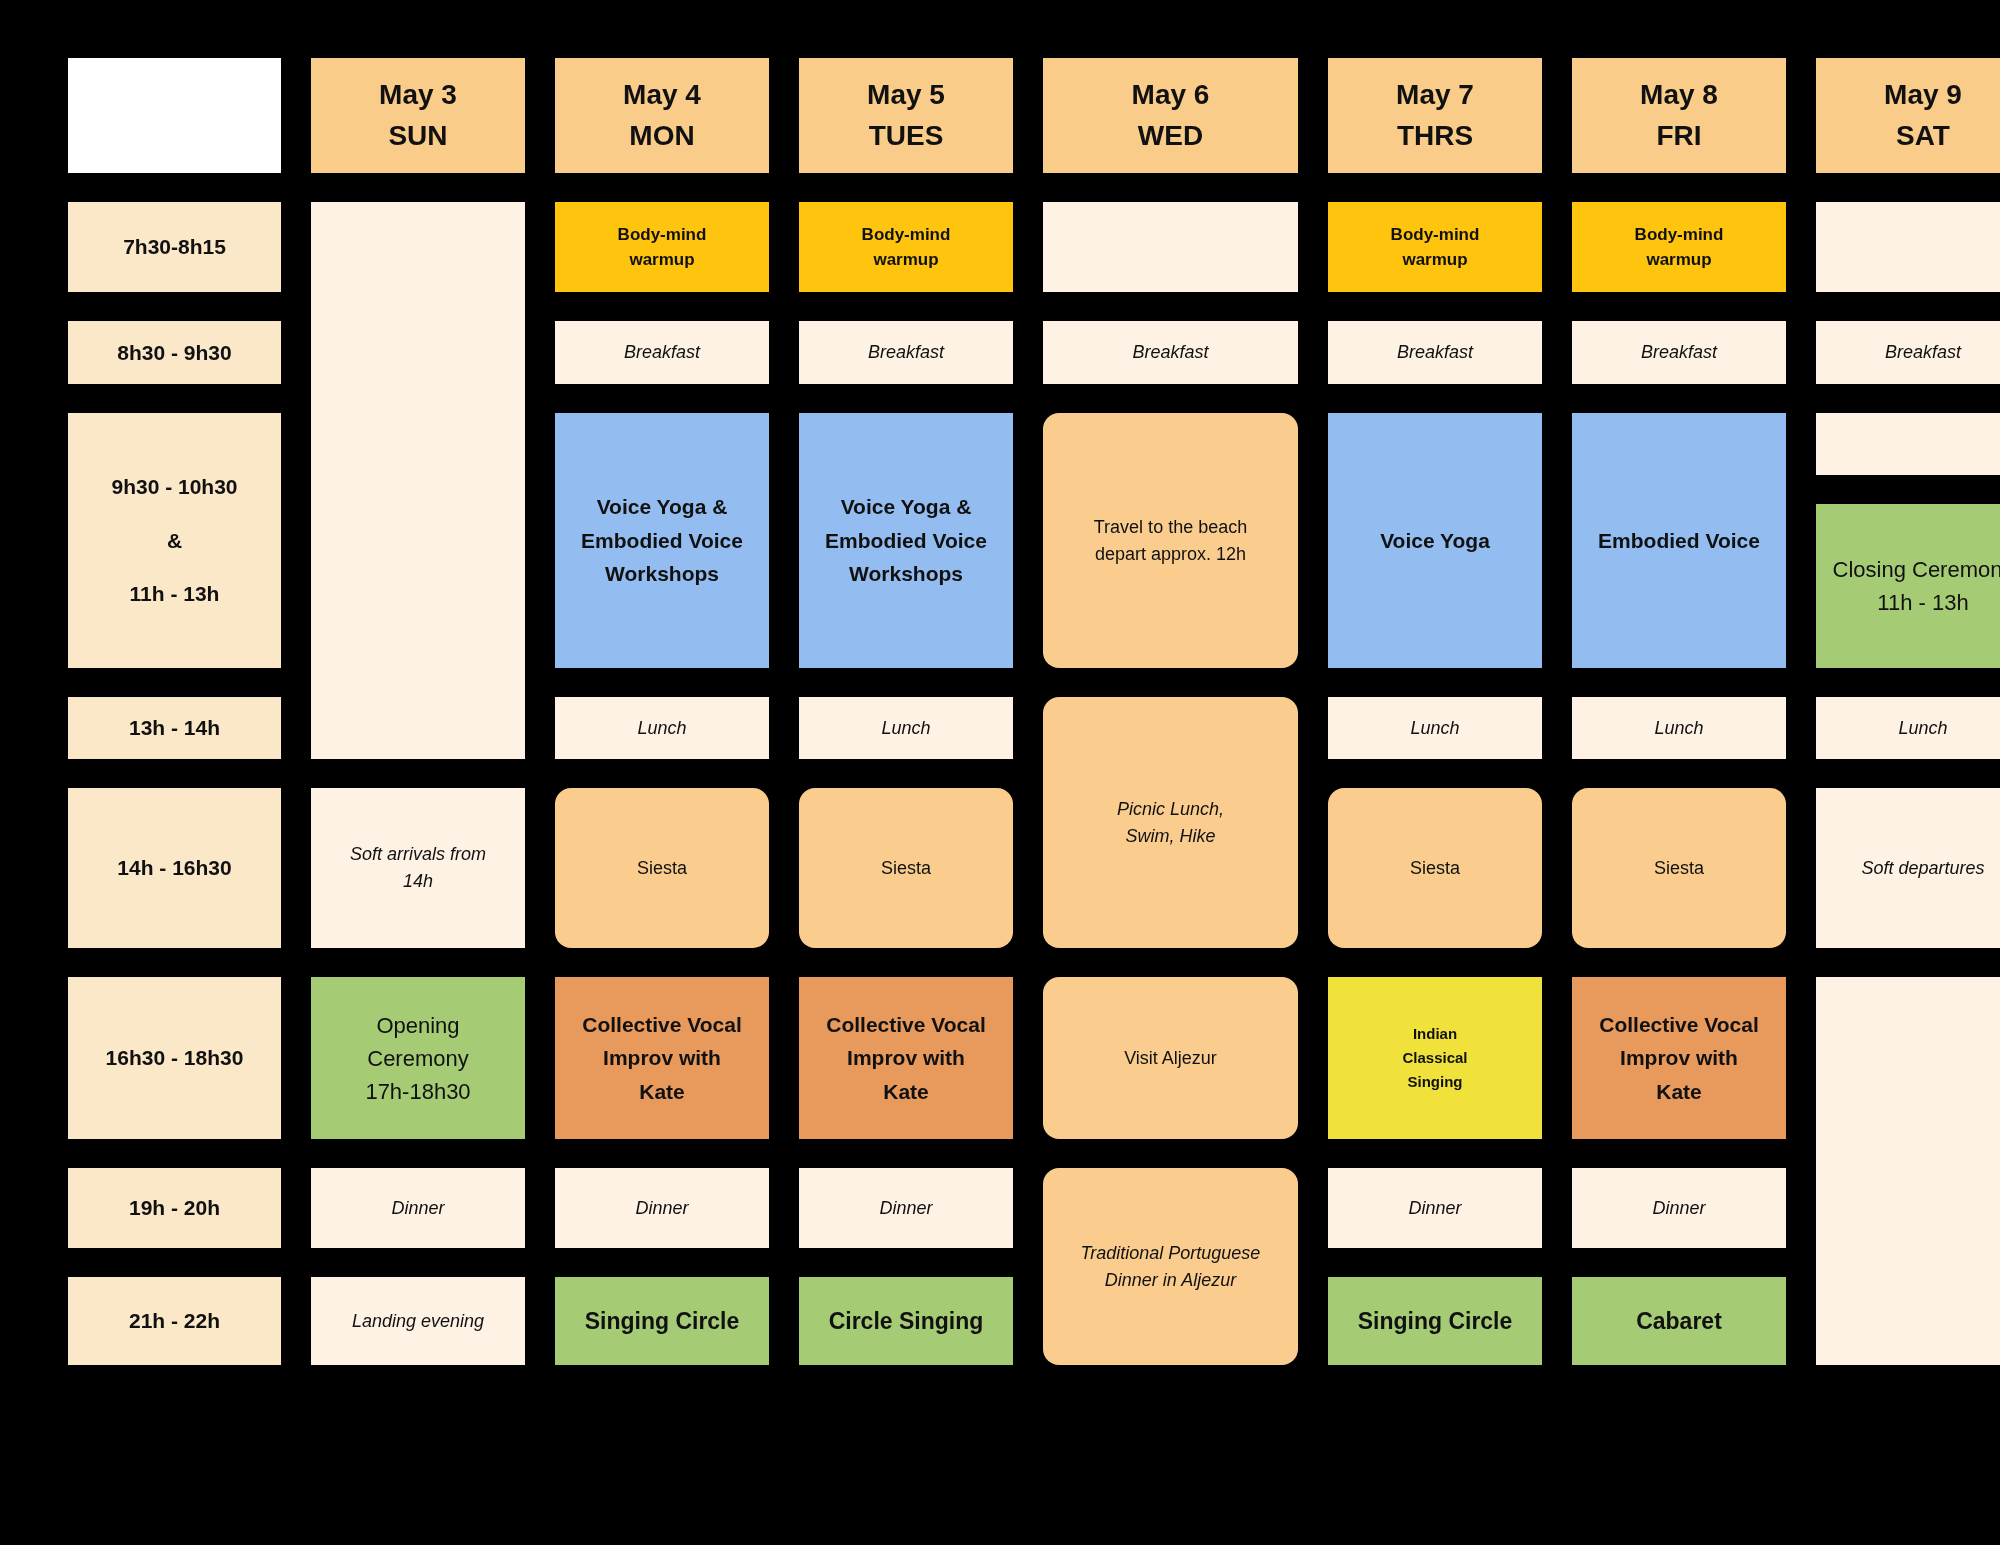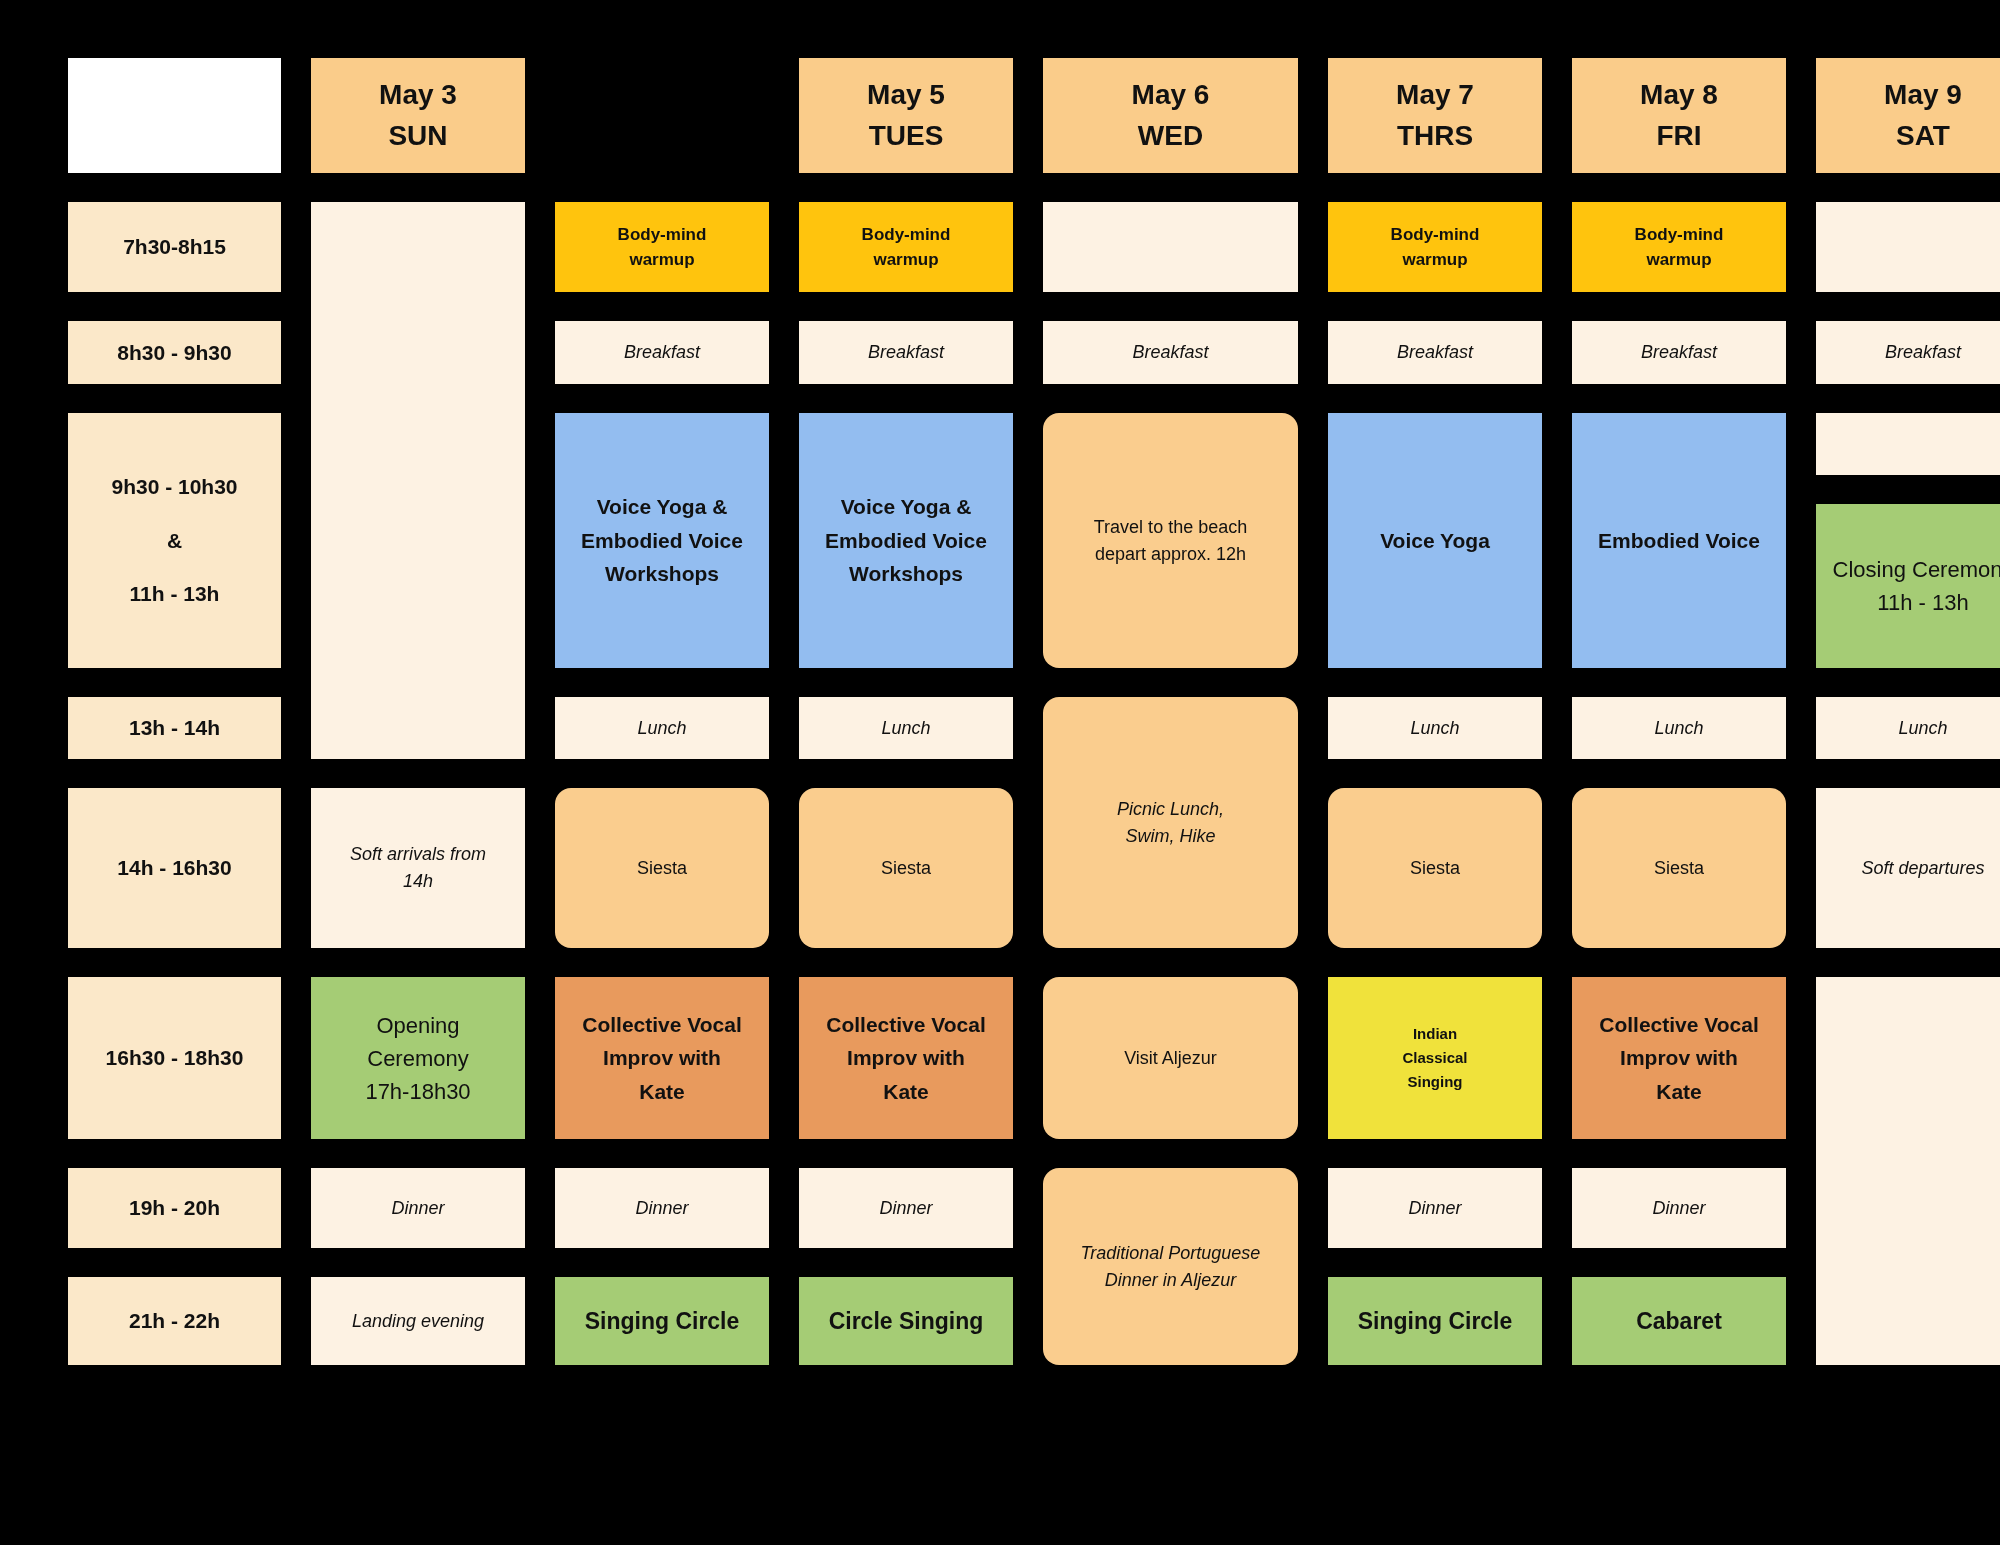--- a/index.html
+++ b/index.html
@@ -53,20 +53,24 @@
 </head>
 <body>
 
 <div class="board">
   <div class="grid">
 
     <div class="cell c-white" style="grid-column:1;grid-row:1;"></div>
     <div class="cell c-header" style="grid-column:2;grid-row:1;">
       <span>May 3</span>
       <span>SUN</span>
+    </div>
+    <div class="cell c-header" style="grid-column:3;grid-row:1;">
+      <span>May 4</span>
+      <span>MON</span>
     </div>
     <div class="cell c-header" style="grid-column:4;grid-row:1;">
       <span>May 5</span>
       <span>TUES</span>
     </div>
     <div class="cell c-header" style="grid-column:5;grid-row:1;">
       <span>May 6</span>
       <span>WED</span>
     </div>
     <div class="cell c-header" style="grid-column:6;grid-row:1;">

